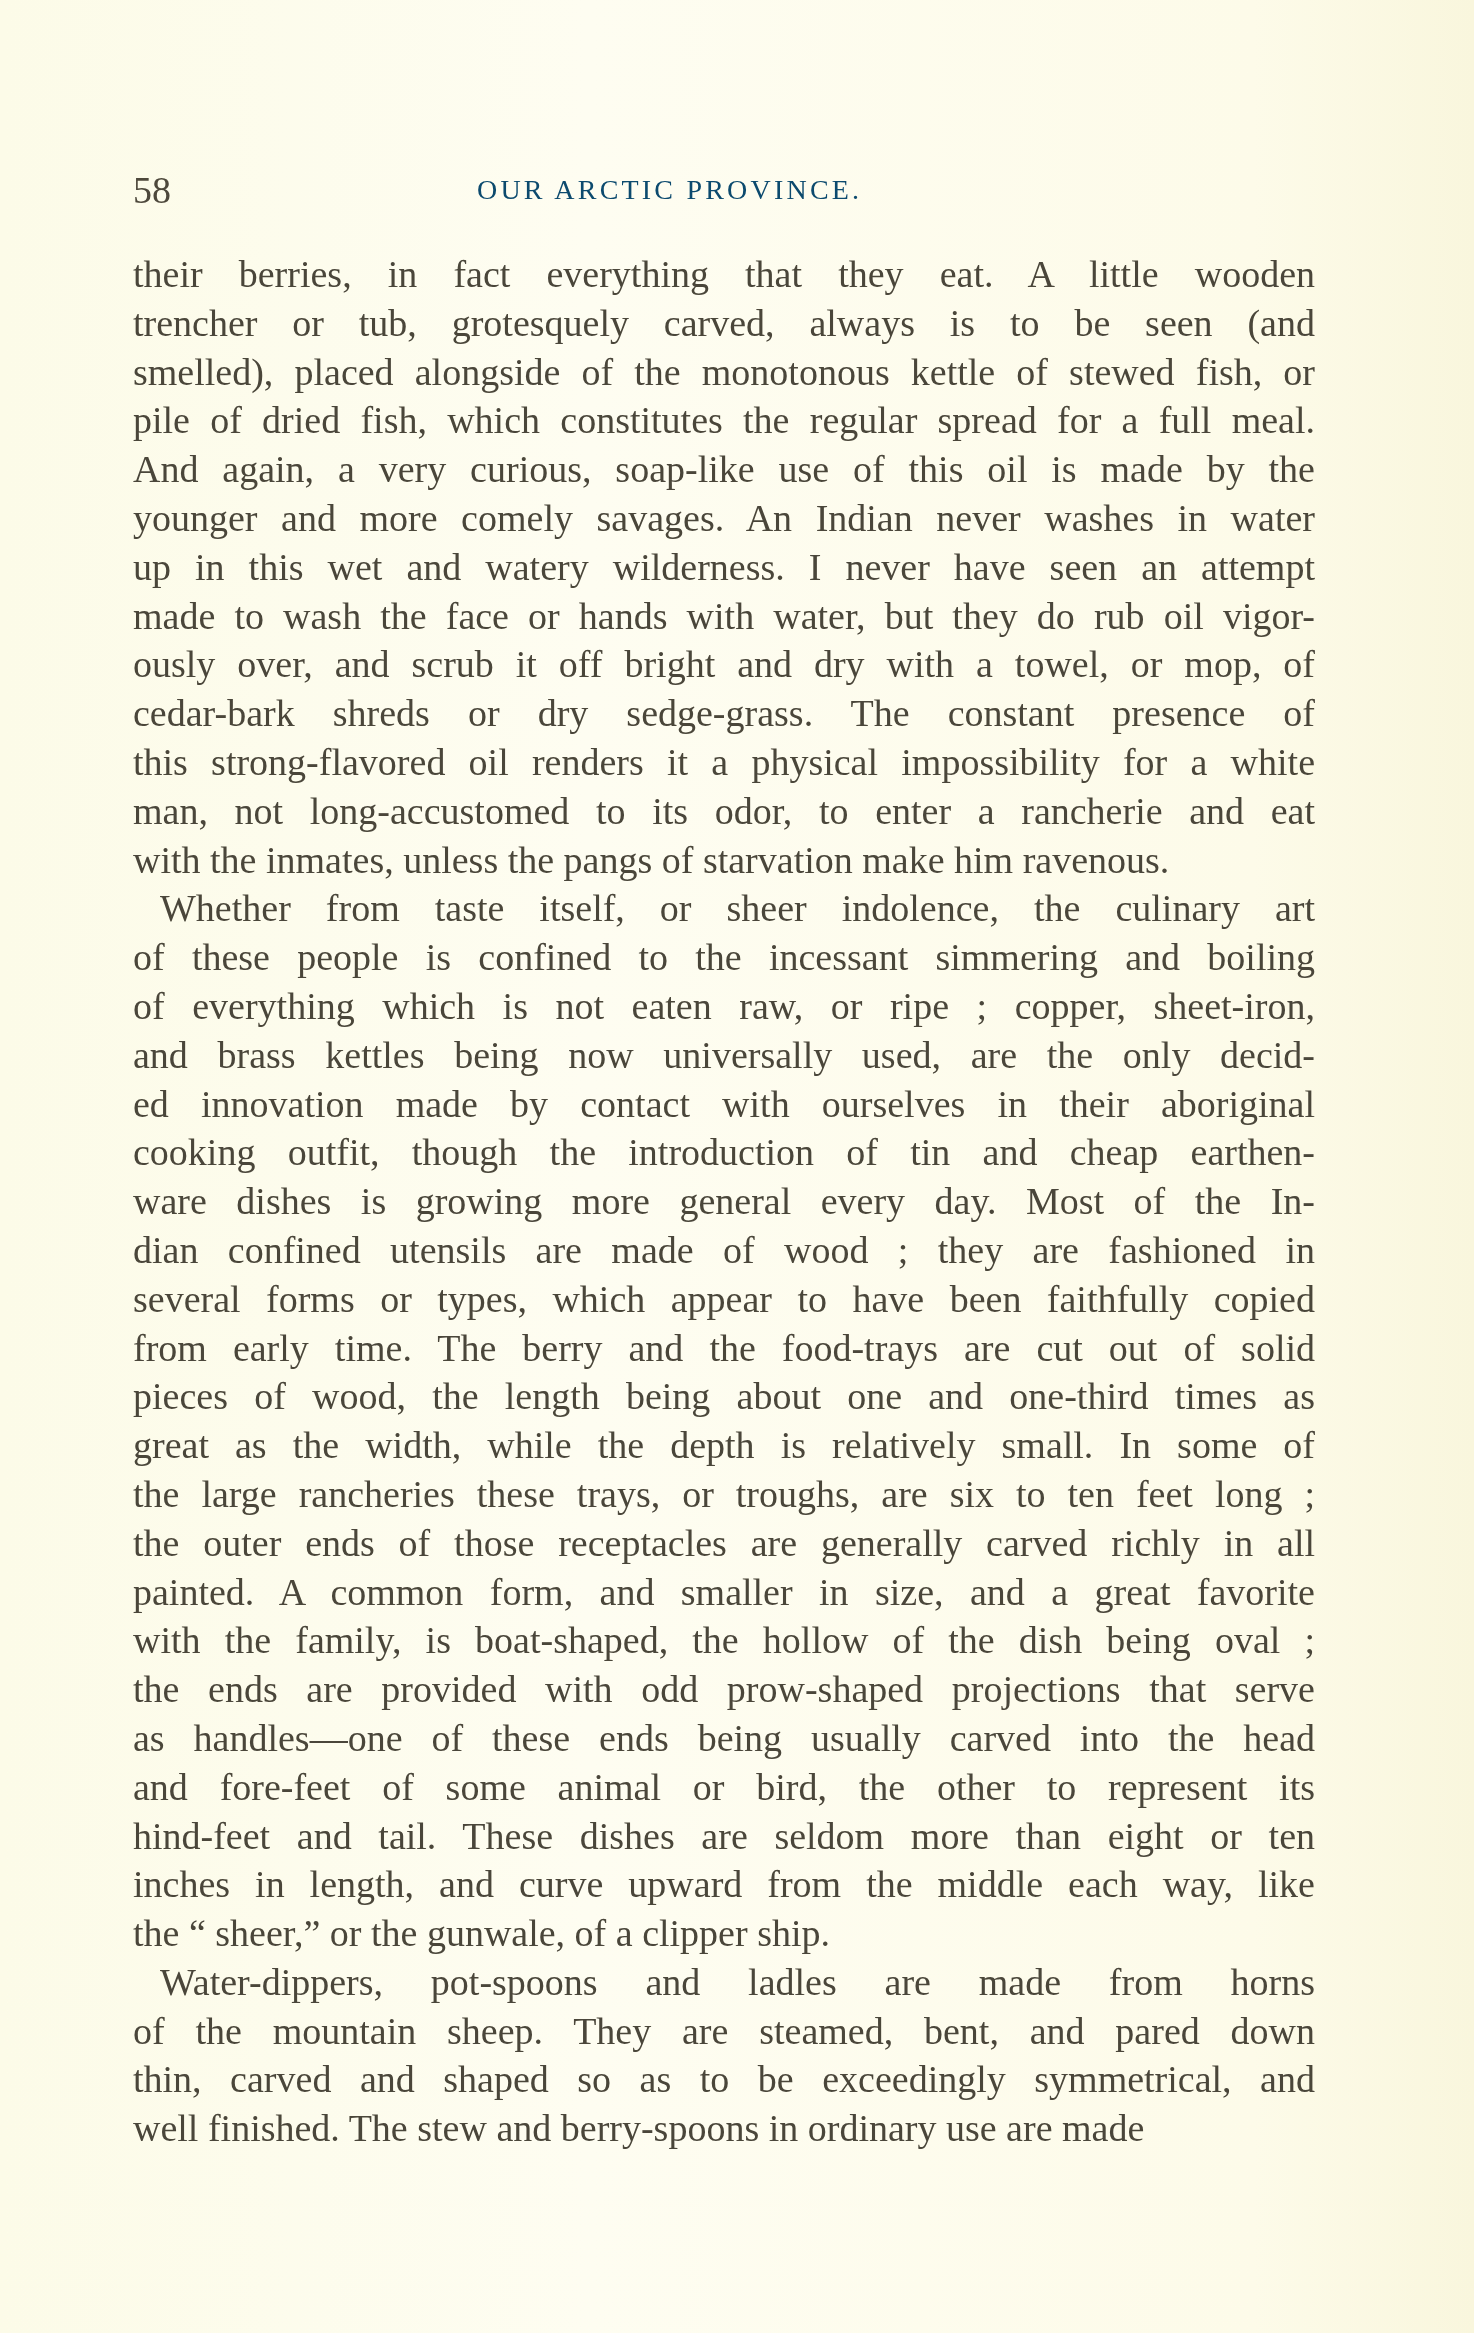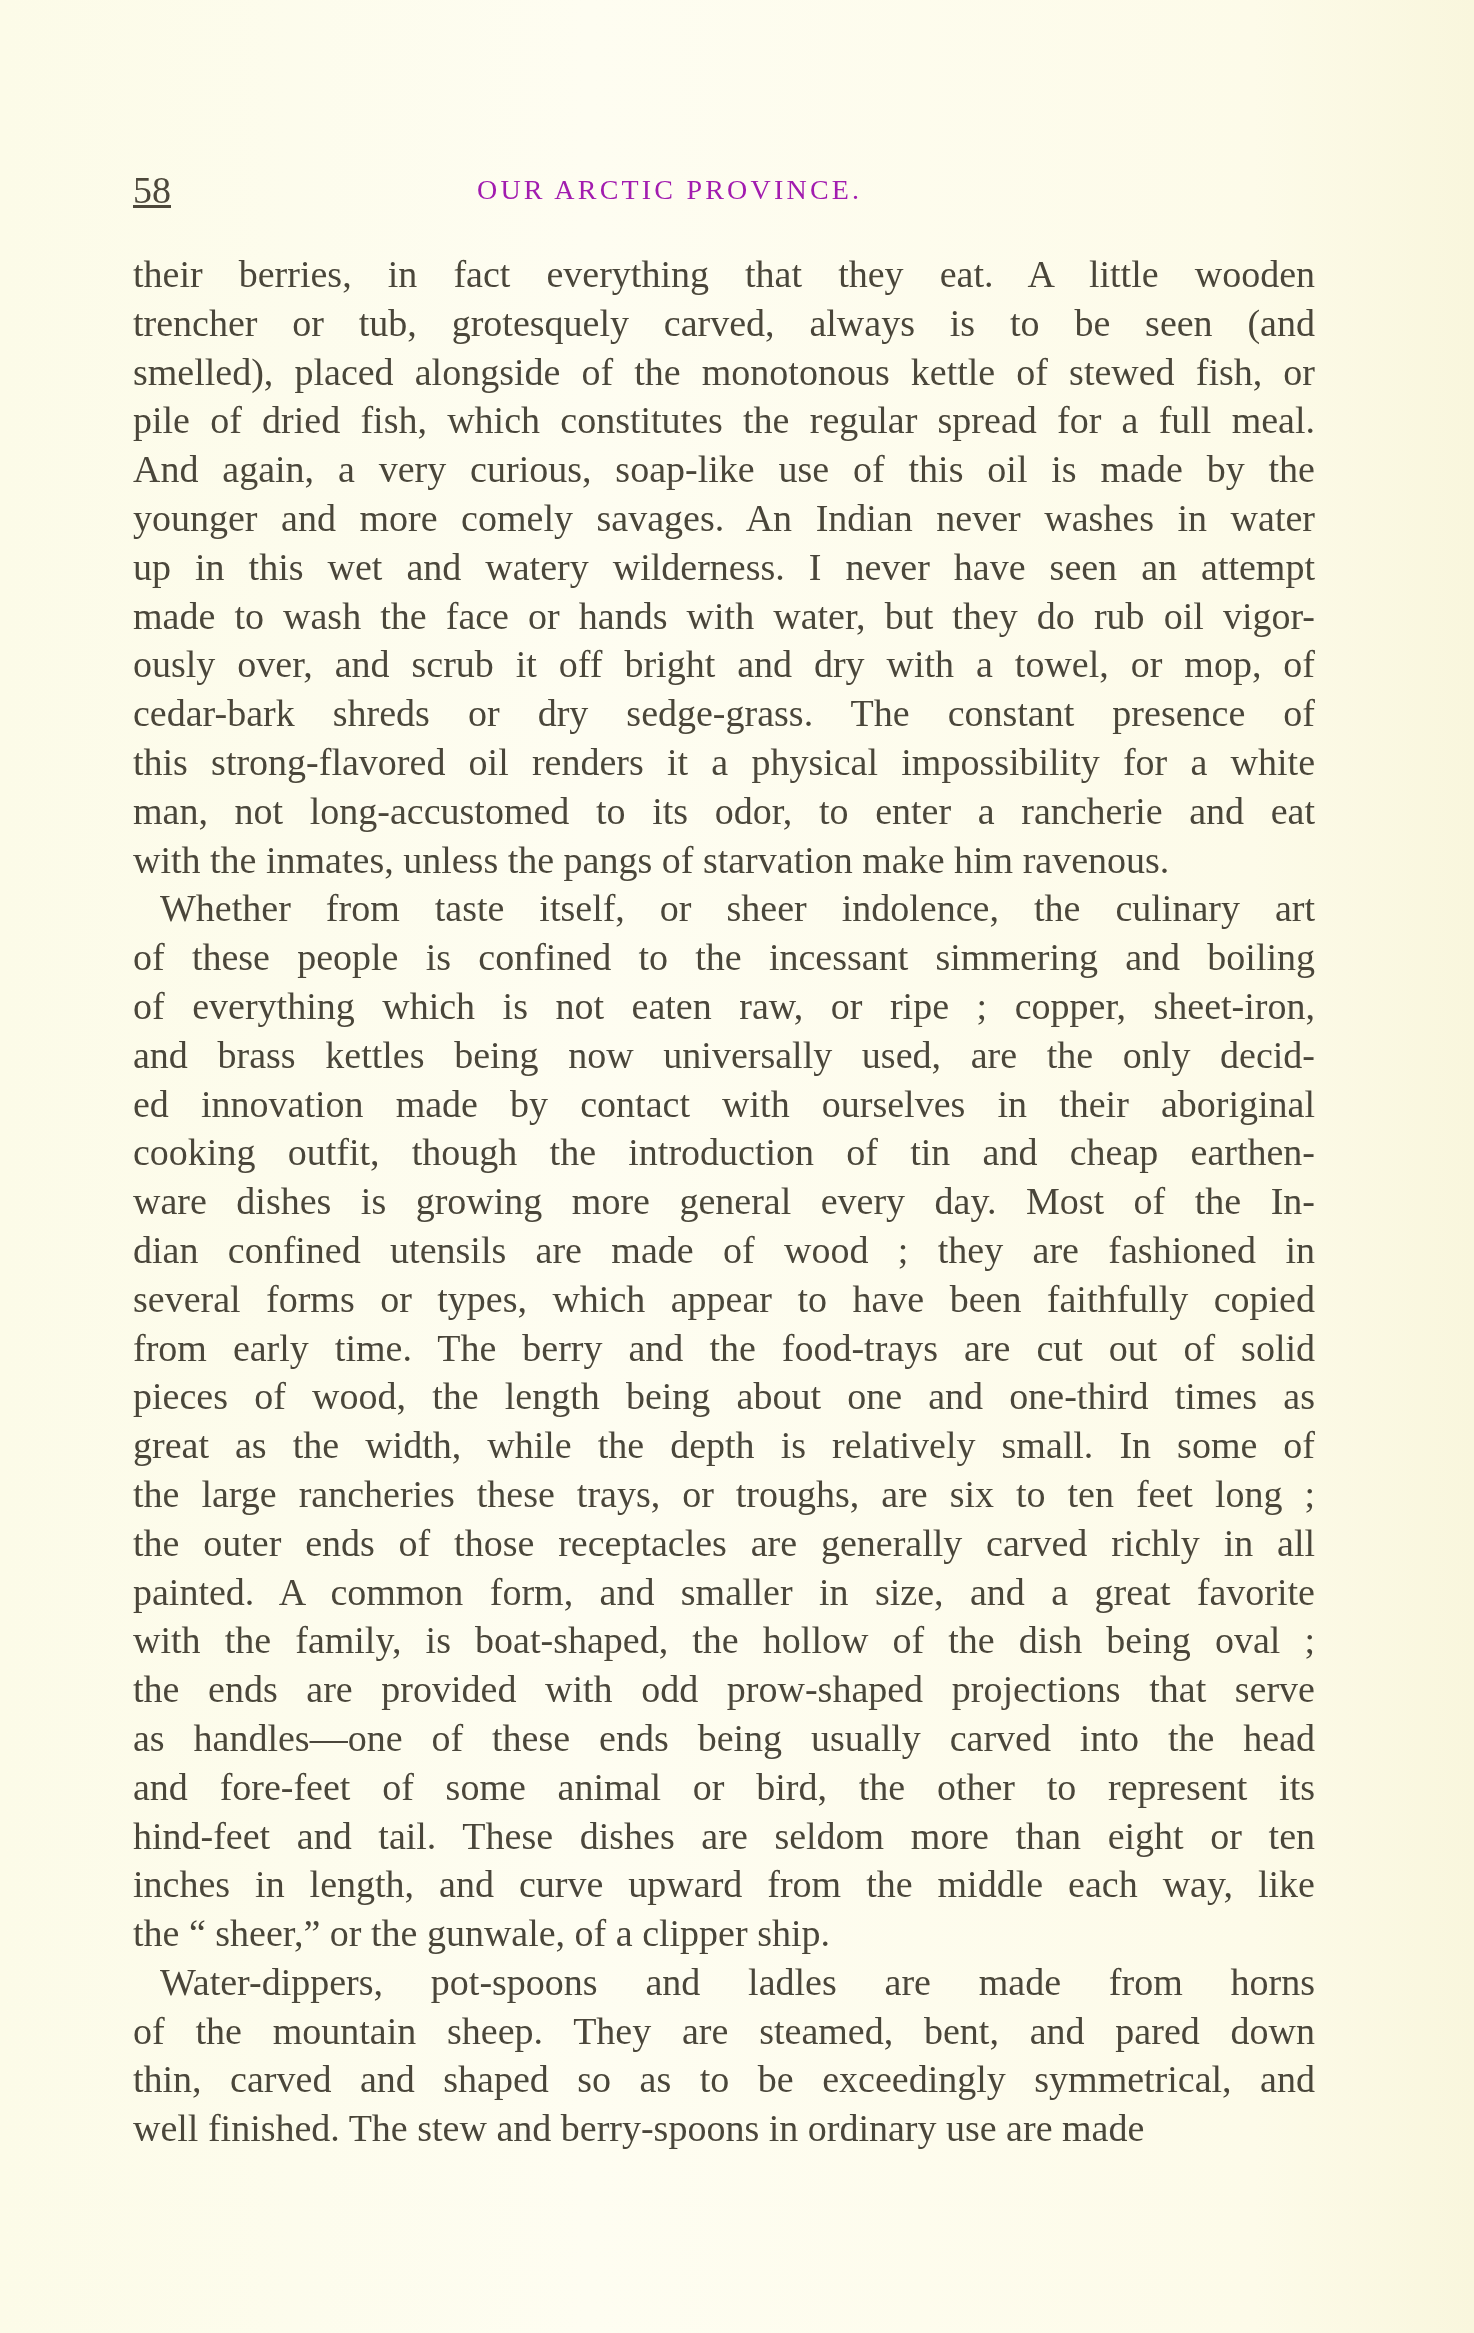--- a/index.html
+++ b/index.html
@@ -30,30 +30,29 @@
       width: 1182px;
       height: 44px;
     }
     .page-number {
       position: absolute;
       left: 0;
       top: 0;
       font-size: 38px;
       line-height: 44px;
       color: #4d483b;
-      text-decoration: underline;
     }
     .running-title {
       position: absolute;
       left: 344px;
       top: 4px;
       font-size: 28px;
       line-height: 36px;
       letter-spacing: 3.2px;
-      color: #a21caf;
+      color: #0c4a6e;
     }
     .body-text {
       position: absolute;
       left: 133px;
       top: 250px;
       width: 1182px;
     }
     .line {
       display: block;
       height: 48.8px;

